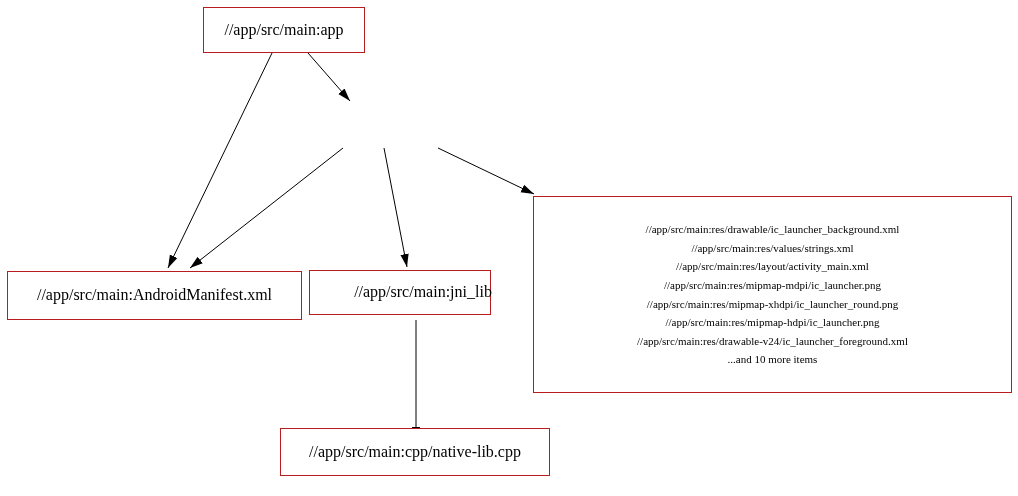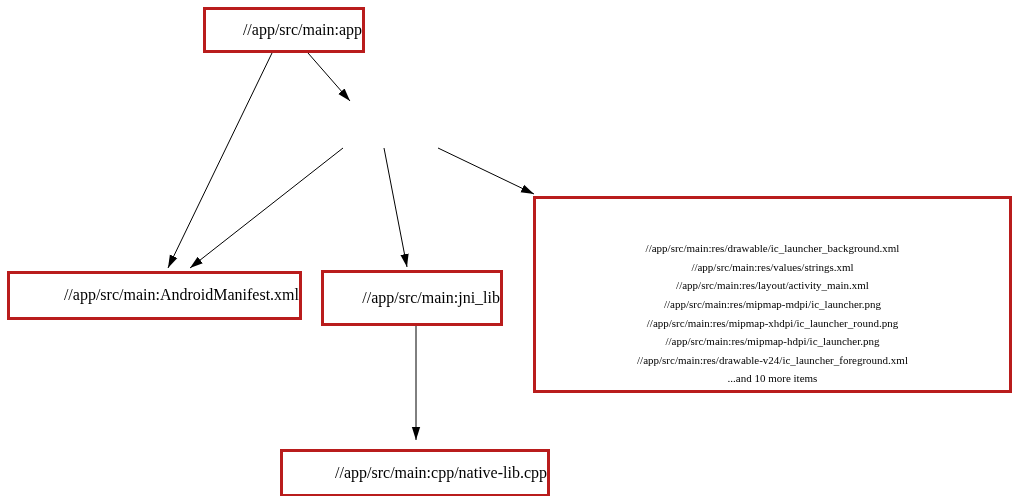--- a/index.html
+++ b/index.html
@@ -18,43 +18,43 @@
   }
   #edges {
     position: absolute;
     left: 0;
     top: 0;
     width: 1018px;
     height: 496px;
   }
   .node {
     position: absolute;
-    border: 3px solid #b91c1c;
+    border: 1px solid #b91c1c;
     background: #ffffff;
     display: flex;
     align-items: center;
-    justify-content: flex-end;
+    justify-content: center;
     text-align: center;
     font-size: 16px;
     line-height: 1.15;
     white-space: nowrap;
     box-sizing: border-box;
   }
   .node.multiline {
     flex-direction: column;
     font-size: 11px;
     line-height: 18.6px;
     padding: 2px 6px;
   }
   #node-app           { left: 203px; top: 7px;   width: 162px; height: 46px; }
   #node-lib           { left: 302px; top: 103px; width: 153px; height: 45px; }
   #node-manifest      { left: 7px;   top: 271px; width: 295px; height: 49px; }
-  #node-jni-lib       { left: 321px; top: 270px; width: 182px; height: 56px; padding-left: 46px; }
+  #node-jni-lib       { left: 309px; top: 270px; width: 182px; height: 45px; padding-left: 46px; }
   #node-resources     { left: 533px; top: 196px; width: 479px; height: 197px; }
-  #node-native-lib    { left: 280px; top: 449px; width: 270px; height: 48px; }
+  #node-native-lib    { left: 280px; top: 428px; width: 270px; height: 48px; }
   .edge {
     stroke: #000000;
     stroke-width: 1;
     fill: none;
   }
 </style>
 </head>
 <body>
 
 <div id="canvas">

